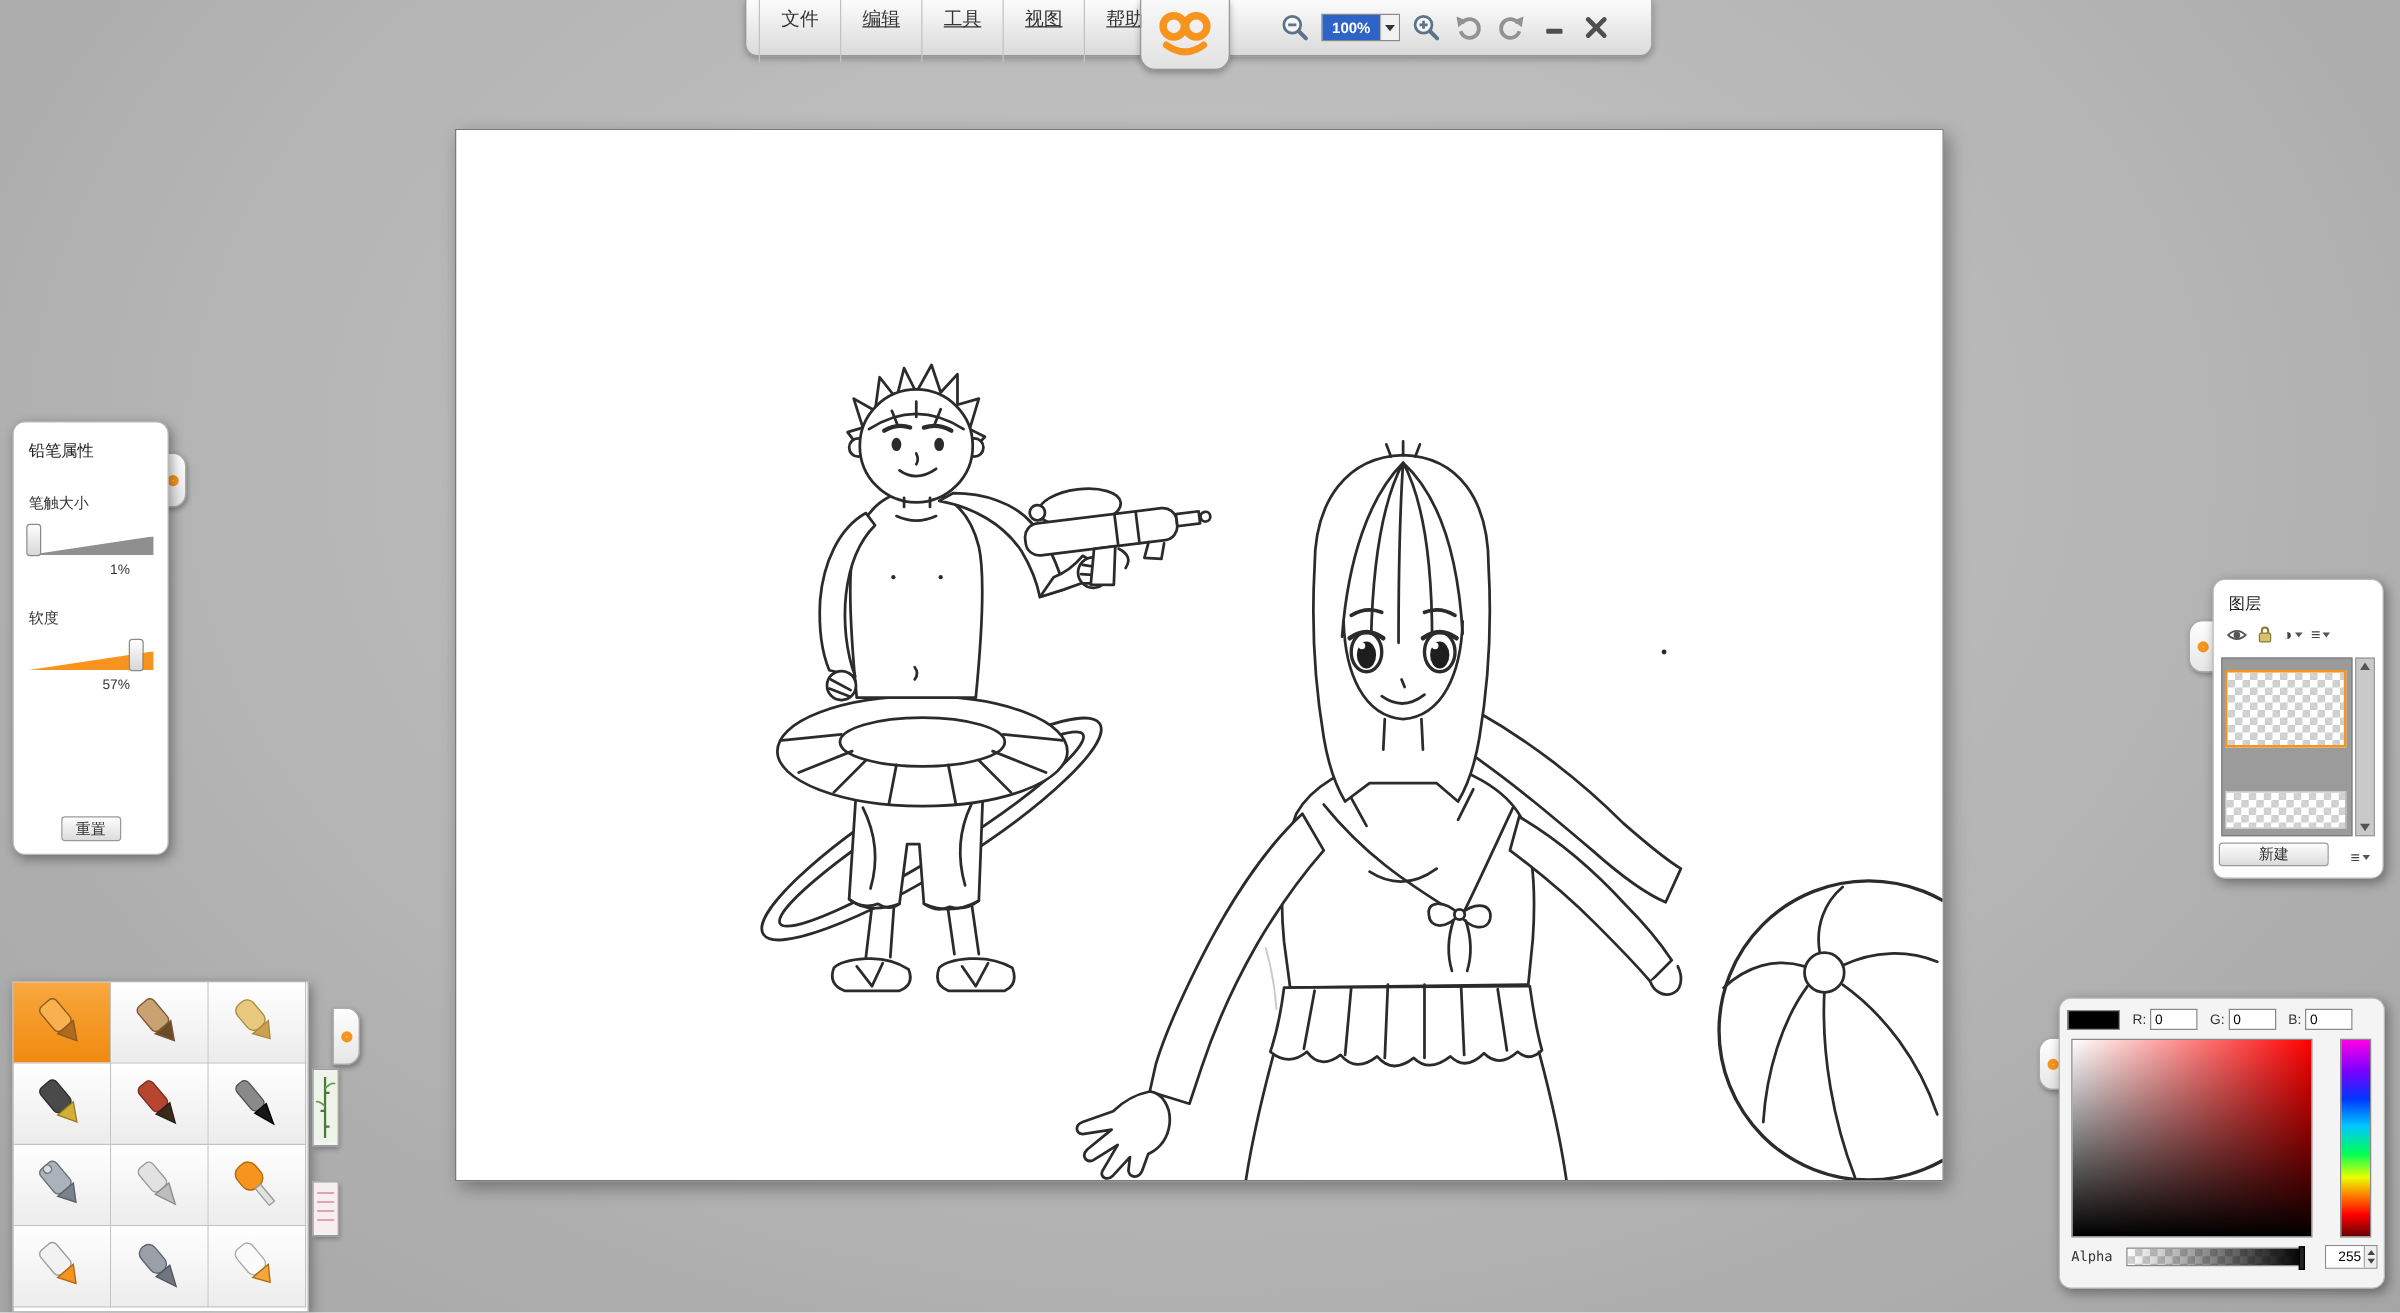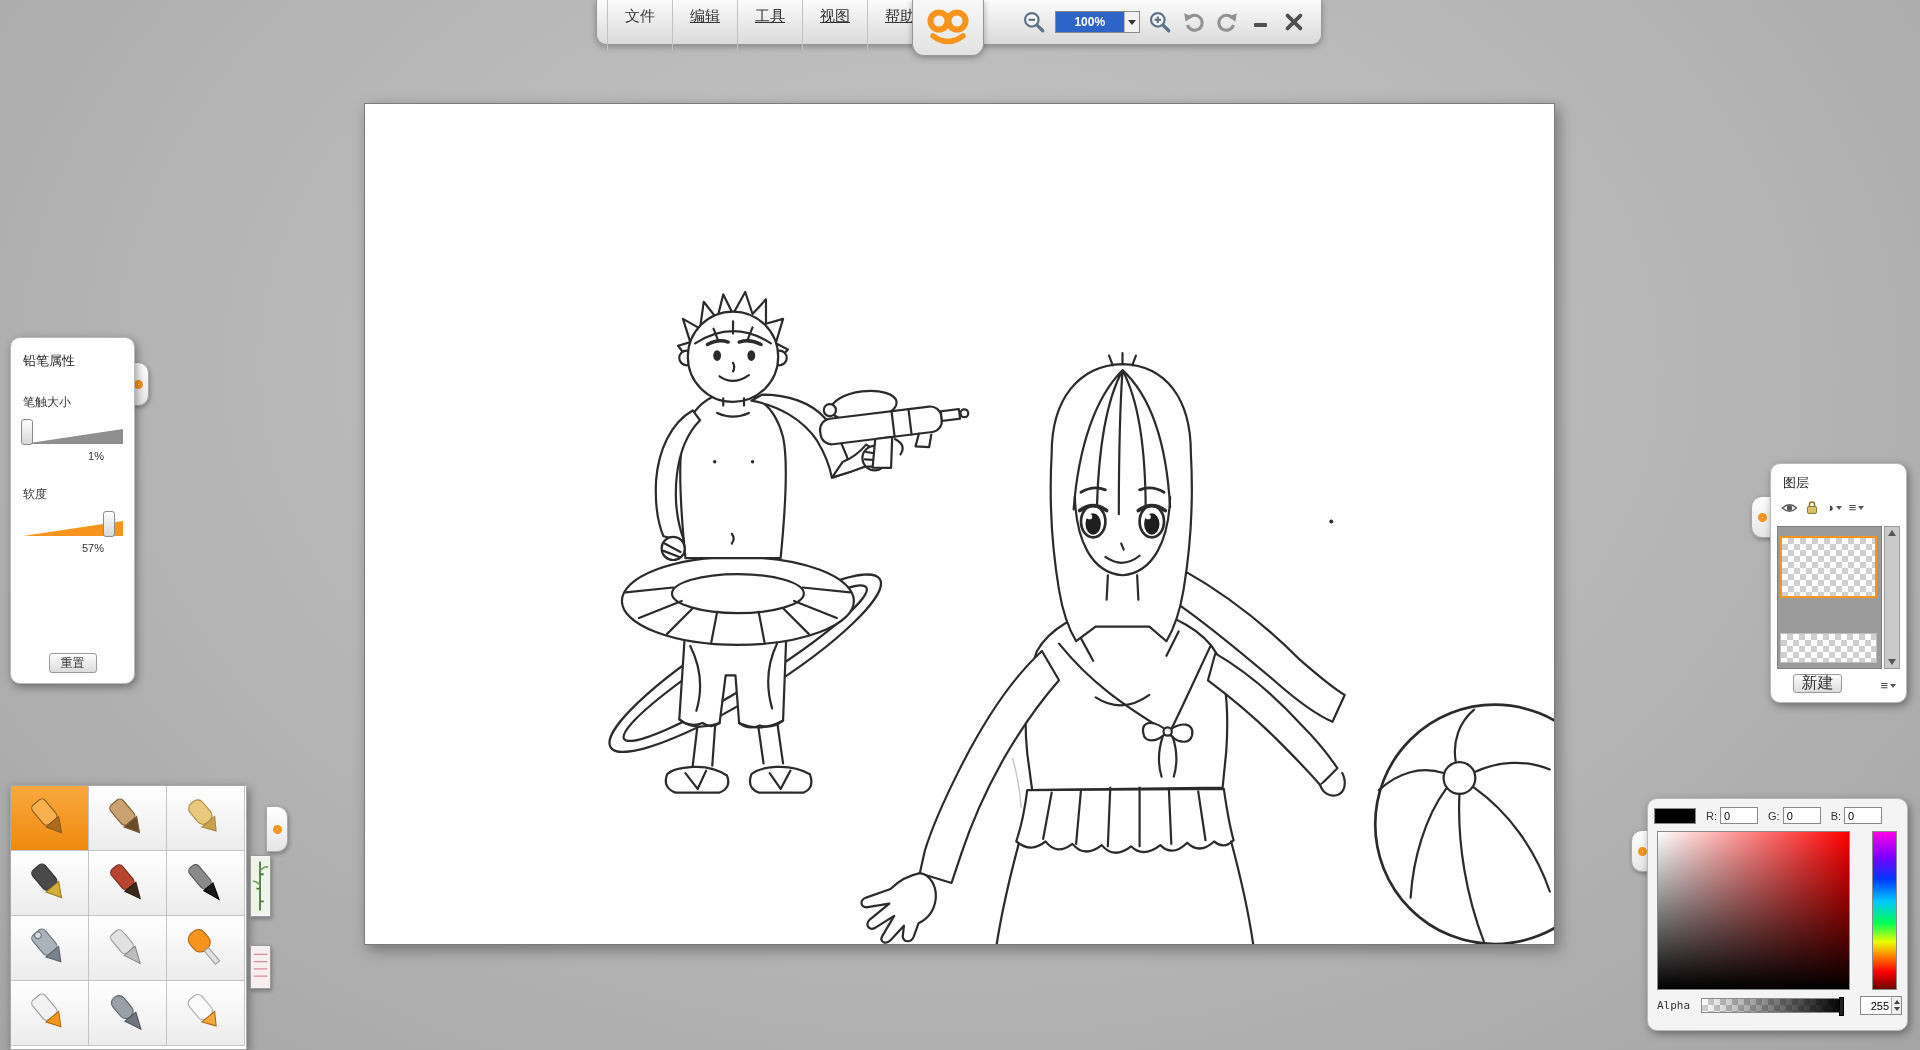--- a/index.html
+++ b/index.html
@@ -29,21 +29,21 @@
   .tb-spacer { width:86px; height:100%; }
   .icon-btn {
     width:28px; height:28px; display:flex; align-items:center; justify-content:center;
     margin:0 3px;
   }
   .zoom-combo {
     display:flex; align-items:center; height:22px;
     border:1px solid #8a8a8a; background:#fff; margin:0 4px;
   }
   .zoom-value {
-    width:68px; height:100%; background:#2e63c8; color:#fff;
+    width:46px; height:100%; background:#2e63c8; color:#fff;
     font-size:12px; font-weight:bold; display:flex; align-items:center; justify-content:center;
   }
   .zoom-arrow { width:15px; height:100%; display:flex; align-items:center; justify-content:center; background:#f2f2f2; border-left:1px solid #bbb; }
   .zoom-arrow i { width:0; height:0; border-left:4px solid transparent; border-right:4px solid transparent; border-top:5px solid #333; }
   .min-bar { width:13px; height:4px; background:#4f4f4f; border-radius:1px; margin-top:6px; }
 
   
   .mascot {
     position:absolute; left:912px; top:0; width:72px; height:56px;
     background:linear-gradient(#f8f8f8,#e2e2e2);
@@ -128,23 +128,23 @@
       linear-gradient(45deg,#cfcfcf 25%,transparent 25%,transparent 75%,#cfcfcf 75%);
     background-size:12px 12px; background-position:0 0,6px 6px;
   }
   .layer-thumb { position:absolute; left:2px; top:9px; width:97px; height:62px; border:2px solid #f7941d; }
   .layer-thumb2 { position:absolute; left:2px; top:106px; width:97px; height:30px; border:1px solid #bdbdbd; }
   .layer-scroll { position:absolute; left:113px; top:62px; width:16px; height:143px;
                   background:#c9c9c9; border:1px solid #9a9a9a;
                   display:flex; flex-direction:column; justify-content:space-between; align-items:center; padding:3px 0; }
   .arr-up { width:0;height:0;border-left:4px solid transparent;border-right:4px solid transparent;border-bottom:6px solid #555; }
   .arr-dn { width:0;height:0;border-left:4px solid transparent;border-right:4px solid transparent;border-top:6px solid #555; }
-  .new-layer-btn { position:absolute; left:22px; bottom:9px; width:49px; height:19px;
+  .new-layer-btn { position:absolute; left:4px; bottom:9px; width:88px; height:19px;
     background:linear-gradient(#fdfdfd,#dcdcdc); border:1px solid #9a9a9a; border-radius:3px;
-    font-size:16px; color:#333; display:flex; align-items:center; justify-content:center; }
+    font-size:12px; color:#333; display:flex; align-items:center; justify-content:center; }
   .layer-menu-btn { position:absolute; right:10px; bottom:9px; display:flex; align-items:center; font-size:13px; color:#444; }
 
   
   .color-panel { left:1647px; top:798px; width:261px; height:233px; background:#f4f4f4; z-index:2; }
   .color-top { position:absolute; left:6px; top:8px; display:flex; align-items:center; }
   .cur-swatch { width:42px; height:16px; background:#000; border:1px solid #8a8a8a; }
   .rgb-label { font-size:11px; color:#333; margin:0 3px 0 10px; }
   .rgb-input { width:38px; height:17px; font-size:11px; padding:0 3px;
                border:1px solid #8a8a8a; background:#fff; font-family:inherit; }
   .sv-square { position:absolute; left:9px; top:32px; width:193px; height:159px;

